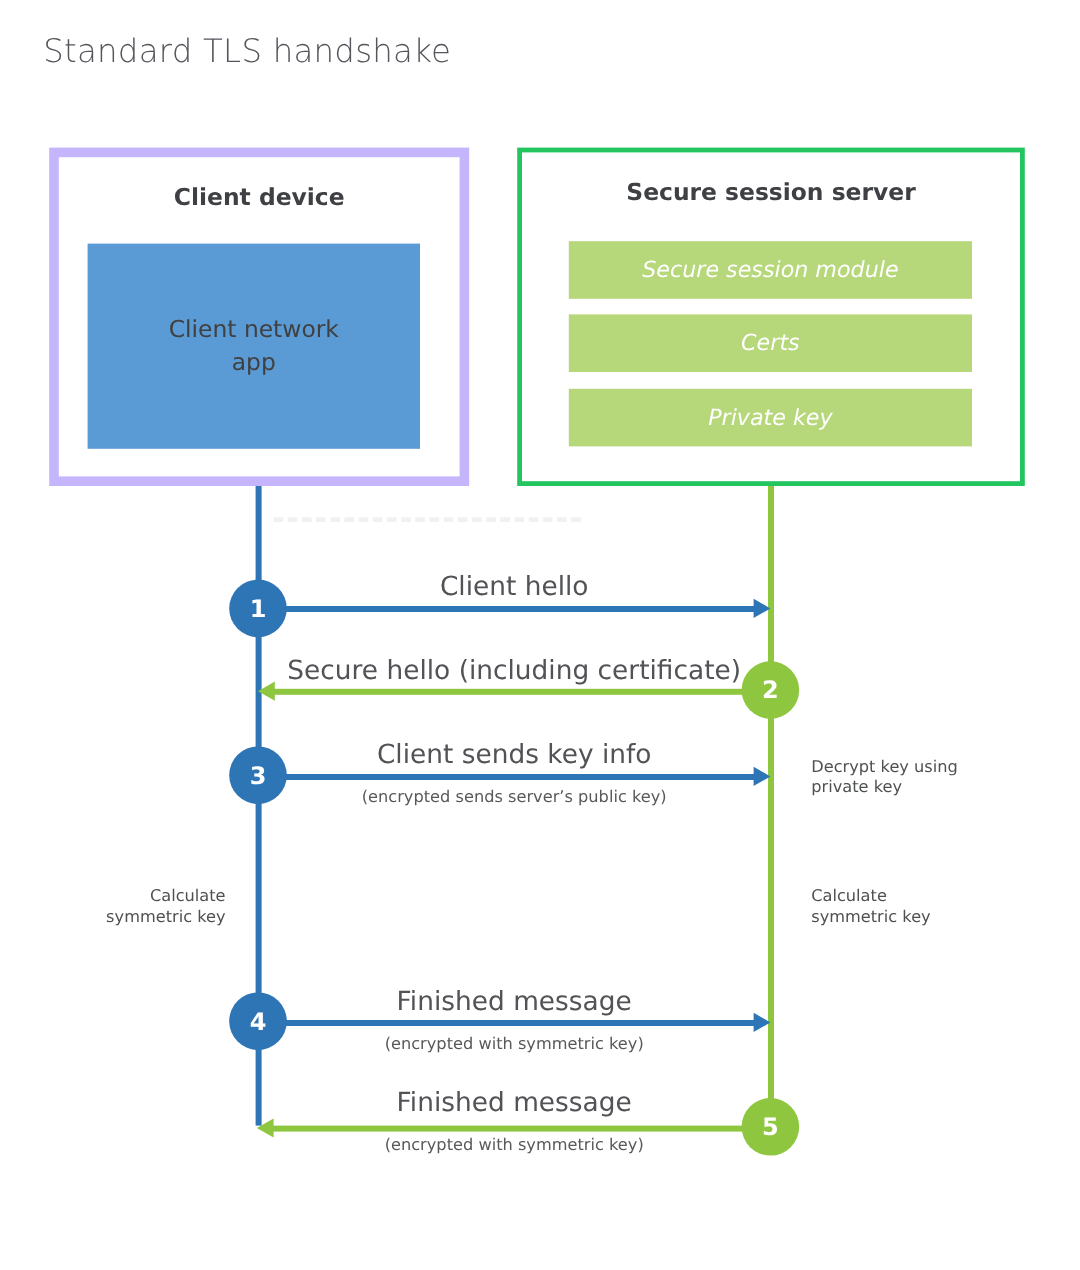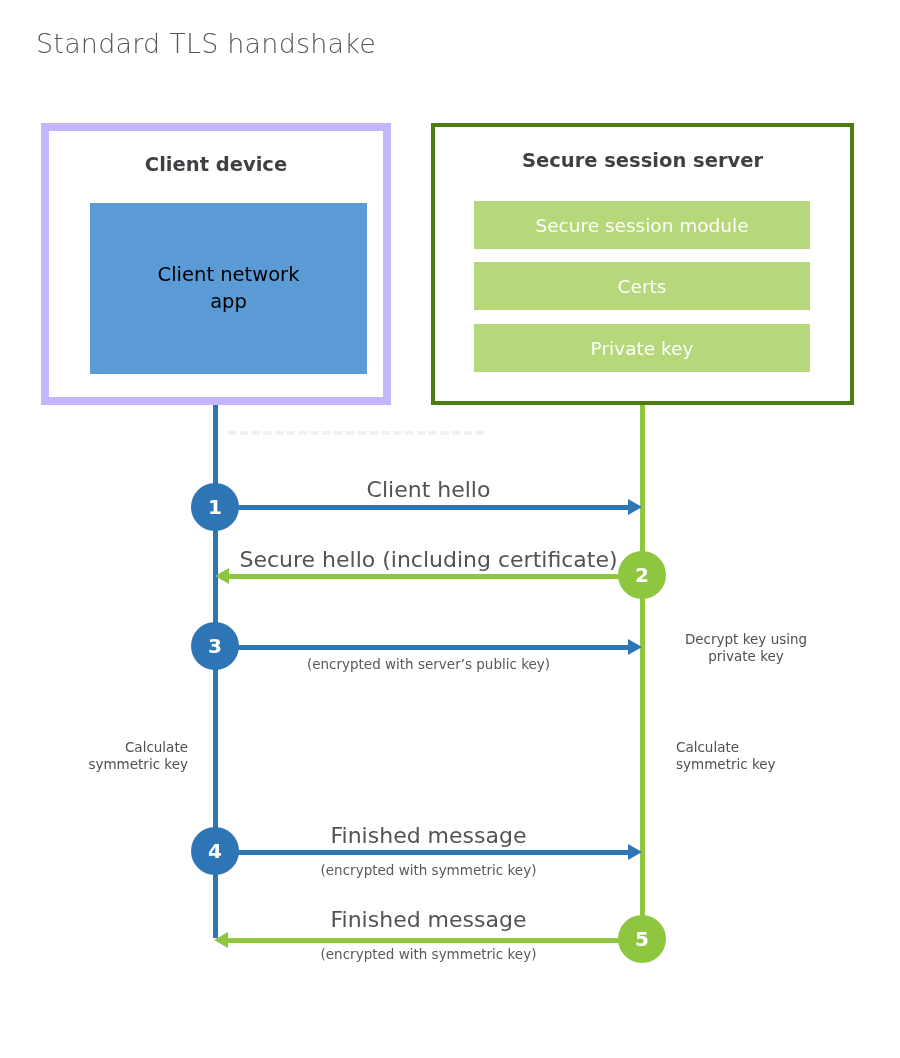--- a/index.html
+++ b/index.html
@@ -17,44 +17,45 @@
     left: 36px; top: 28px;
     font-size: 27px;
     font-weight: 300;
     color: #55565c;
     letter-spacing: 0.2px;
     margin: 0;
   }
   
   .big-box { position: absolute; top: 123px; height: 282px; box-sizing: border-box; background:#fff; }
   .box-client { left: 41px; width: 350px; border: 8px solid #c4b5fd; }
-  .box-server { left: 431px; width: 423px; border: 4px solid #4d7c0f; }
+  .box-server { left: 431px; width: 423px; border: 4px solid #22c55e; }
   .box-title {
     position: absolute; top: 22px; left: 0; right: 0;
     text-align: center;
     font-size: 19.5px; font-weight: 700; color: #3f4043;
   }
   .client-app {
-    position: absolute; left: 41px; top: 72px;
+    position: absolute; left: 24px; top: 72px;
     width: 277px; height: 171px;
     background: #5b9bd5;
-    color: #000000;
+    color: #404040;
     font-size: 19.5px; line-height: 1.35;
     display: flex; align-items: center; justify-content: center;
     text-align: center;
     white-space: pre-line;
   }
   .server-bar {
     position: absolute; left: 39px;
     width: 336px; height: 48px;
     background: #b6d77a;
     color: #ffffff;
     font-size: 18.5px;
     display: flex; align-items: center; justify-content: center;
     text-align: center;
+    font-style: italic;
   }
   .bar-1 { top: 74px; }
   .bar-2 { top: 135px; }
   .bar-3 { top: 197px; }
   
   .vline { position: absolute; width: 5px; }
   .vline-blue  { left: 213px; top: 405px; height: 533px; background: #2e75b6; }
   .vline-green { left: 640px; top: 405px; height: 535px; background: #8fc640; }
   .dashed-artifact {
     position: absolute; left: 228px; top: 431px; width: 256px; height: 0;
@@ -114,21 +115,21 @@
   .l4 { top: 823px; }
   .s4 { top: 862px; }
   .l5 { top: 907px; }
   .s5 { top: 946px; }
   
   .note {
     position: absolute;
     font-size: 13.5px; line-height: 17px; color: #4f5052;
     white-space: pre-line;
   }
-  .note-decrypt { left: 676px; top: 631px; width: 140px; text-align: center; }
+  .note-decrypt { left: 676px; top: 631px; width: 140px; text-align: left; }
   .note-calc-left { left: 38px; top: 739px; width: 150px; text-align: right; }
   .note-calc-right { left: 676px; top: 739px; width: 140px; text-align: left; }
 </style>
 </head>
 <body>
 
 <div class="canvas">
 
   <h1 class="page-title">Standard TLS handshake</h1>
 
@@ -171,21 +172,22 @@
   </div>
 
   <div class="step-circle step-blue c1">1</div>
   <div class="step-circle step-green c2">2</div>
   <div class="step-circle step-blue c3">3</div>
   <div class="step-circle step-blue c4">4</div>
   <div class="step-circle step-green c5">5</div>
 
   <div class="msg-label l1">Client hello</div>
   <div class="msg-label l2">Secure hello (including certificate)</div>
-  <div class="msg-sub s3">(encrypted with server’s public key)</div>
+  <div class="msg-label l3">Client sends key info</div>
+  <div class="msg-sub s3">(encrypted sends server’s public key)</div>
   <div class="msg-label l4">Finished message</div>
   <div class="msg-sub s4">(encrypted with symmetric key)</div>
   <div class="msg-label l5">Finished message</div>
   <div class="msg-sub s5">(encrypted with symmetric key)</div>
 
   <div class="note note-decrypt">Decrypt key using
 private key</div>
   <div class="note note-calc-left">Calculate
 symmetric key</div>
   <div class="note note-calc-right">Calculate

